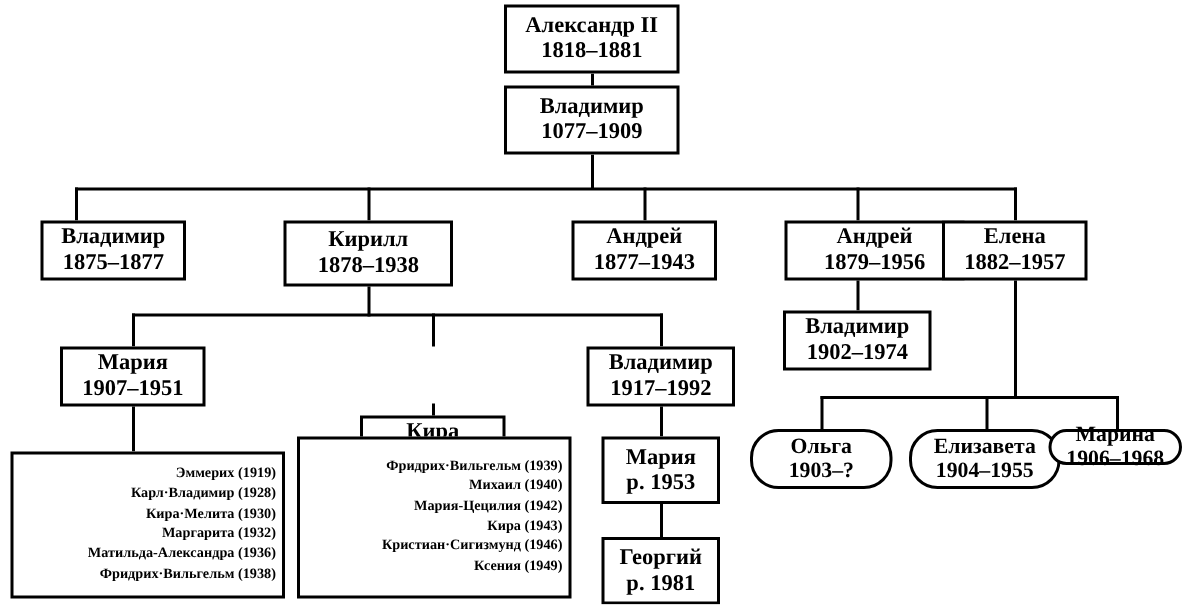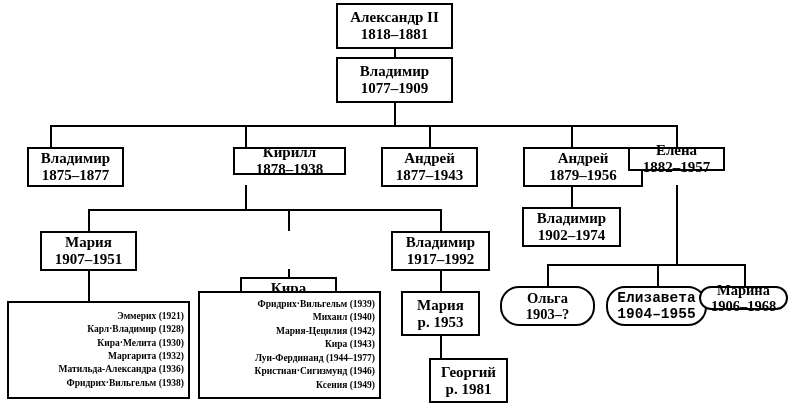--- a/index.html
+++ b/index.html
@@ -104,33 +104,33 @@
 
   <div class="node sz-lg" style="left:336px; top:57px; width:117px; height:46px;">
     <span class="nm">Владимир</span>
     <span class="dt">1077–1909</span>
   </div>
 
   <div class="node sz-lg" style="left:27px; top:147px; width:97px; height:40px;">
     <span class="nm">Владимир</span>
     <span class="dt">1875–1877</span>
   </div>
-  <div class="node sz-lg" style="left:189px; top:147px; width:113px; height:28px;margin-left:44px;">
+  <div class="node sz-lg" style="left:189px; top:147px; width:113px; height:44px;">
     <span class="nm">Кирилл</span>
     <span class="dt">1878–1938</span>
   </div>
   <div class="node sz-lg" style="left:381px; top:147px; width:97px; height:40px;">
     <span class="nm">Андрей</span>
     <span class="dt">1877–1943</span>
   </div>
   <div class="node sz-lg" style="left:523px; top:147px; width:120px; height:40px;text-align:center;">
     <span class="nm">Андрей</span>
     <span class="dt">1879–1956</span>
   </div>
-  <div class="node sz-lg" style="left:628px; top:147px; width:97px; height:24px;">
+  <div class="node sz-lg" style="left:628px; top:147px; width:97px; height:40px;">
     <span class="nm">Елена</span>
     <span class="dt">1882–1957</span>
   </div>
 
   <div class="node sz-lg" style="left:40px; top:231px; width:97px; height:40px;">
     <span class="nm">Мария</span>
     <span class="dt">1907–1951</span>
   </div>
   <div class="node sz-lg" style="left:240px; top:231px; width:97px; height:40px;margin-top:46px;">
     <span class="nm">Кира</span>
@@ -142,50 +142,49 @@
   </div>
   <div class="node sz-lg" style="left:522px; top:207px; width:99px; height:40px;">
     <span class="nm">Владимир</span>
     <span class="dt">1902–1974</span>
   </div>
 
   <div class="node sz-md" style="left:500px; top:286px; width:95px; height:40px;">
     <span class="nm">Ольга</span>
     <span class="dt">1903–?</span>
   </div>
-  <div class="node sz-md" style="left:606px; top:286px; width:101px; height:40px;font-family:Liberation Mono, monospace;">
+  <div class="node sz-md" style="left:606px; top:286px; width:101px; height:40px;">
     <span class="nm">Елизавета</span>
     <span class="dt">1904–1955</span>
   </div>
   <div class="node sz-md" style="left:699px; top:286px; width:89px; height:24px;">
     <span class="nm">Марина</span>
     <span class="dt">1906–1968</span>
   </div>
 
   <div class="node sz-lg" style="left:401px; top:291px; width:79px; height:45px;">
     <span class="nm">Мария</span>
     <span class="dt">р. 1953</span>
   </div>
-  <div class="node sz-lg" style="left:401px; top:358px; width:79px; height:45px;margin-left:28px;">
+  <div class="node sz-lg" style="left:401px; top:358px; width:79px; height:45px;">
     <span class="nm">Георгий</span>
     <span class="dt">р. 1981</span>
   </div>
 
   <div class="listbox" style="left:7px; top:301px; width:183px; height:98px;">
-    <span class="li">Эммерих (1921)</span>
+    <span class="li">Эммерих (1919)</span>
     <span class="li">Карл·Владимир (1928)</span>
     <span class="li">Кира·Мелита (1930)</span>
     <span class="li">Маргарита (1932)</span>
     <span class="li">Матильда-Александра (1936)</span>
     <span class="li">Фридрих·Вильгельм (1938)</span>
   </div>
 
   <div class="listbox" style="left:198px; top:291px; width:183px; height:108px;">
     <span class="li">Фридрих·Вильгельм (1939)</span>
     <span class="li">Михаил (1940)</span>
     <span class="li">Мария-Цецилия (1942)</span>
     <span class="li">Кира (1943)</span>
-    <span class="li">Луи-Фердинанд (1944–1977)</span>
     <span class="li">Кристиан·Сигизмунд (1946)</span>
     <span class="li">Ксения (1949)</span>
   </div>
 
 </div>
 
 </body></html>

